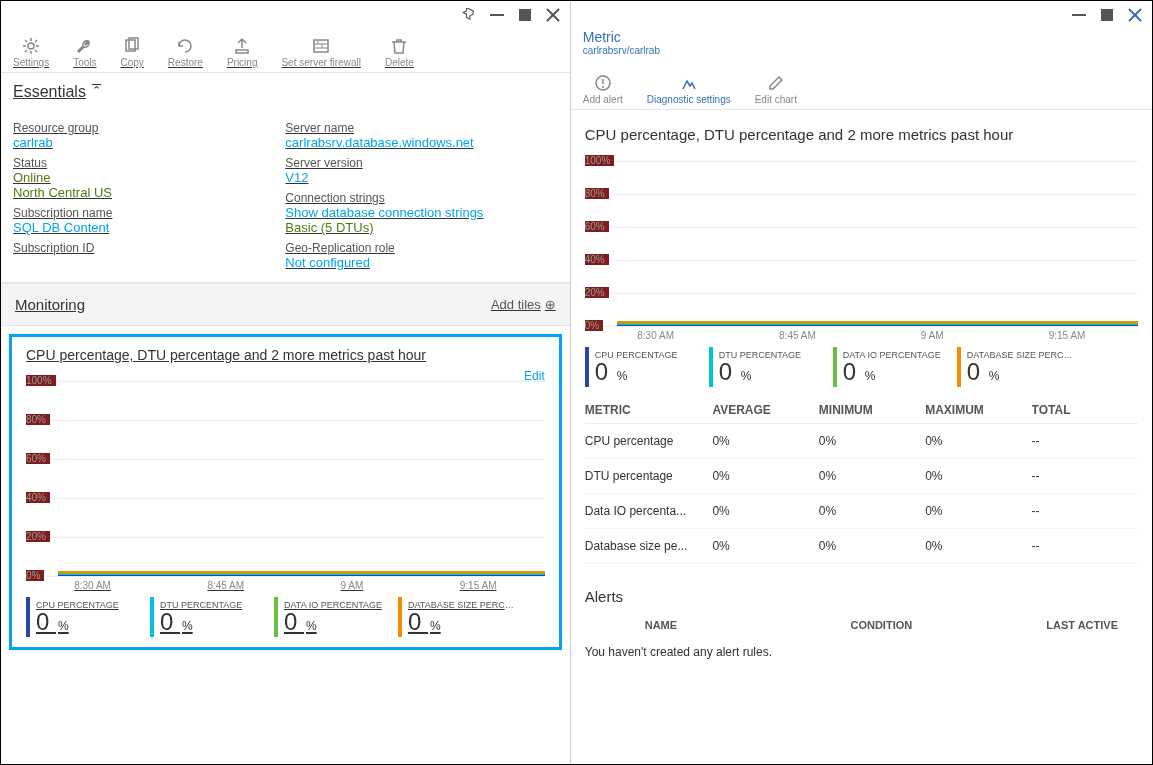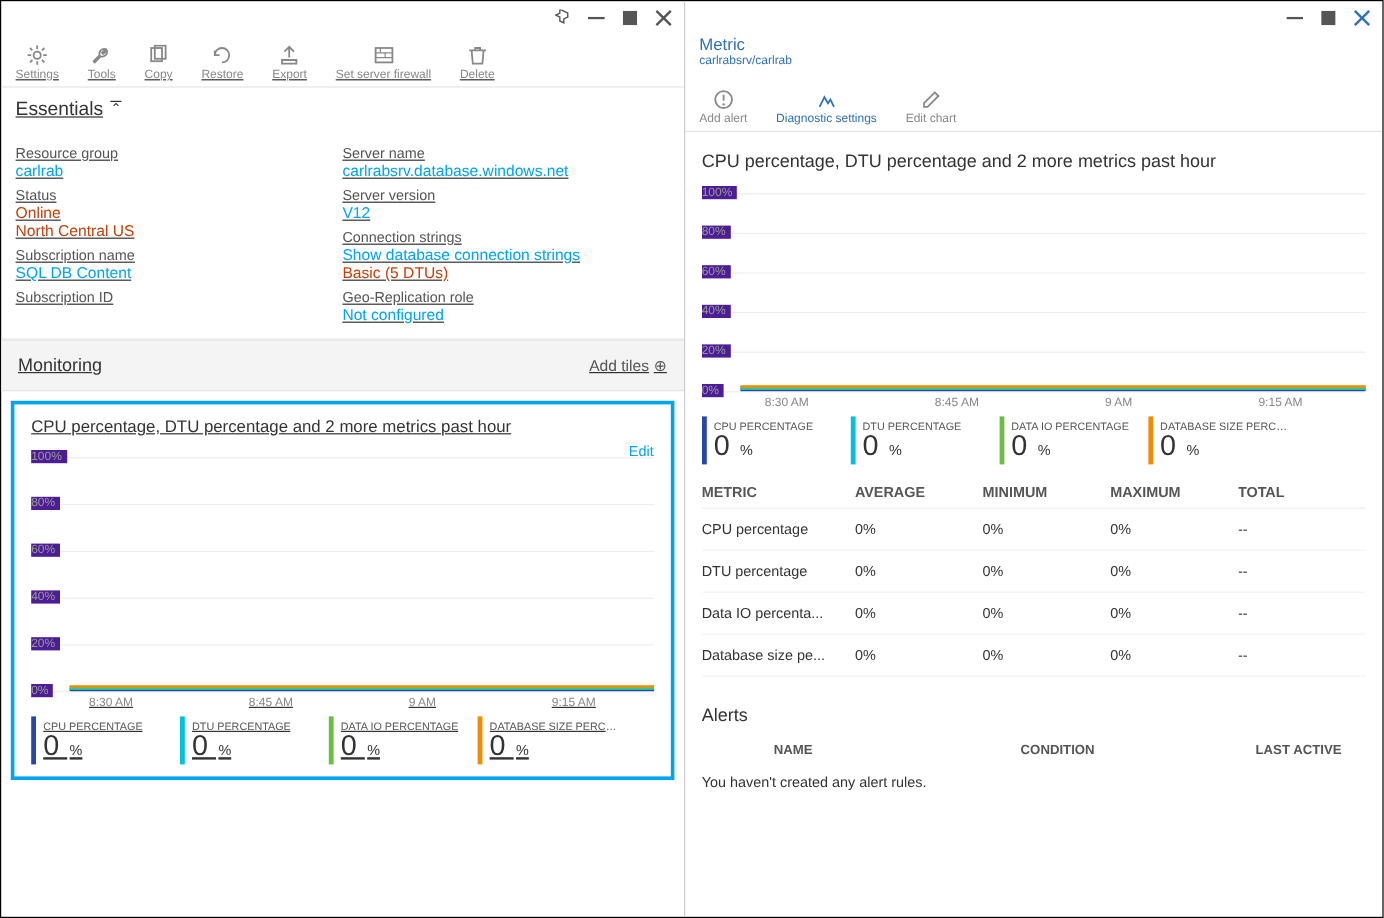--- a/index.html
+++ b/index.html
@@ -15,32 +15,32 @@
 .toolbar-item.active { color: #3171B5; }
 .toolbar-item .ticon { width: 18px; height: 18px; color:#888; display:flex; align-items:center; justify-content:center;}
 .toolbar-item.active .ticon { color:#3171B5; }
 .header-right { padding: 4px 12px 6px; }
 .metric-title { color: #3171B5; font-size: 14px; font-weight: 400; }
 .metric-sub { color: #3171B5; font-size: 10px; }
 .essentials-header { padding: 10px 12px; font-size: 16px; display:flex; align-items:flex-start; gap:6px;}
 .essentials-body { display: flex; padding: 4px 12px 12px; border-bottom:1px solid #e5e5e5;}
 .ess-col { width: 50%; }
 .ess-label { font-size: 12px; color: #555; margin-top:6px;}
-.ess-value { font-size: 13px; color: #c2410c; }
+.ess-value { font-size: 13px; color: #4d7c0f; }
 .ess-link { font-size: 13px; color: #00A4EF; cursor:pointer;}
 .monitoring-header { display:flex; justify-content:space-between; align-items:center; padding: 12px 14px; background:#f4f4f4; border-top:1px solid #e5e5e5; border-bottom:1px solid #e5e5e5;}
 .monitoring-header h3 { font-size: 15px; font-weight: 400; }
 .add-tiles { font-size: 13px; color:#555; display:flex; align-items:center; gap:4px; cursor:pointer;}
 .chart-card { margin: 8px; border: 3px solid #00A4EF; padding: 10px 14px; }
 .chart-title { font-size: 14px; margin-bottom: 6px; }
 .edit-link { float:right; color:#00A4EF; font-size:12px; cursor:pointer;}
 .chart-area { position: relative; height: 195px; margin-top: 18px;}
 .chart-area-small { height: 165px; }
 .gridline { position:absolute; left:0; right:0; border-top:1px solid #eee; font-size:10px; color:#999;}
-.gridline span { position:relative; top:-7px; background:#4c1d95; padding-right:4px;}
+.gridline span { position:relative; top:-7px; background:#7f1d1d; padding-right:4px;}
 .xaxis { display:flex; justify-content:space-around; font-size:10px; color:#888; margin-top:4px;}
 .metric-tiles { display:flex; gap:14px; margin-top:6px; flex-wrap:nowrap}
 .metric-tile { display:flex; align-items:center; gap:6px; min-width:110px;}
 .metric-bar { width:4px; height:40px;}
 .metric-info { display:flex; flex-direction:column;}
 .metric-name { font-size:9px; color:#555; white-space:nowrap; overflow:hidden; text-overflow:ellipsis; max-width:110px;}
 .metric-value { font-size:24px; font-weight:300; line-height: 1;}
 .metric-value small { font-size:12px; font-weight:400; margin-left:2px;}
 .right-content { padding: 8px 14px; }
 .right-chart-title { font-size: 15px; margin: 8px 0 12px; }
@@ -124,21 +124,21 @@
             </svg>
           </span>
           <span>Restore</span>
         </div>
         <div class="toolbar-item">
           <span class="ticon">
             <svg width="18" height="18" viewBox="0 0 18 18">
               <path d="M9 2v9M5 6l4-4 4 4M3 13h12v3H3z" fill="none" stroke="currentColor" stroke-width="1.5"></path>
             </svg>
           </span>
-          <span>Export</span>
+          <span>Pricing</span>
         </div>
         <div class="toolbar-item">
           <span class="ticon">
             <svg width="18" height="18" viewBox="0 0 18 18">
               <rect x="2" y="3" width="14" height="12" fill="none" stroke="currentColor" stroke-width="1.5"></rect>
               <line x1="2" y1="7" x2="16" y2="7" stroke="currentColor"></line>
               <line x1="2" y1="11" x2="16" y2="11" stroke="currentColor"></line>
               <line x1="6" y1="3" x2="6" y2="7" stroke="currentColor"></line>
               <line x1="10" y1="7" x2="10" y2="11" stroke="currentColor"></line>
             </svg>

